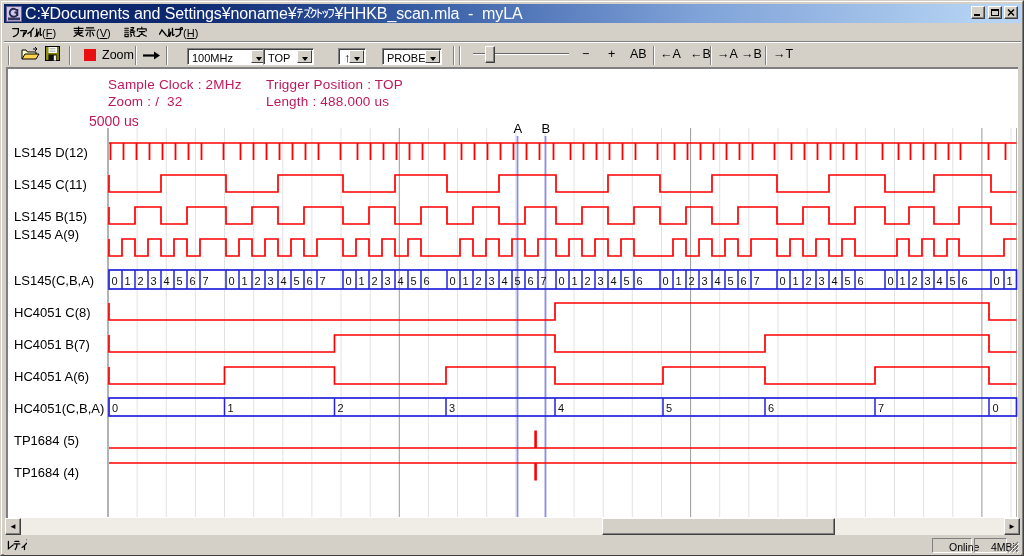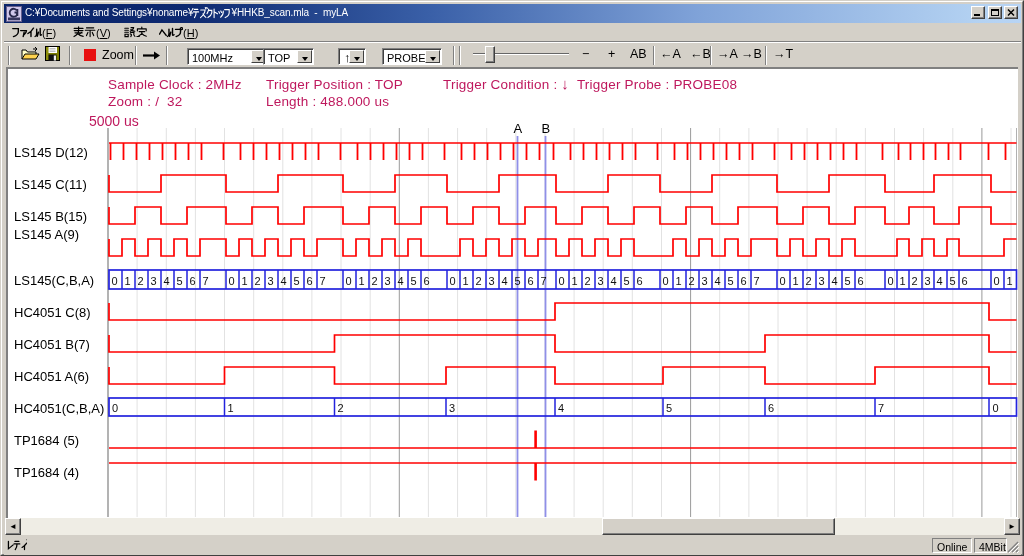--- a/index.html
+++ b/index.html
@@ -2,38 +2,38 @@
 <html><head><meta charset="utf-8"><style>
 *{margin:0;padding:0;box-sizing:border-box}
 html,body{width:1024px;height:556px;overflow:hidden;font-family:"Liberation Sans",sans-serif;background:#d4d0c8}
 .abs{position:absolute}
 #win{position:absolute;left:0;top:0;width:1024px;height:556px;background:#d4d0c8;
   border:1px solid;border-color:#d4d0c8 #404040 #404040 #d4d0c8}
 #win::before{content:"";position:absolute;left:0;top:0;right:0;bottom:0;border:1px solid;border-color:#fff #808080 #808080 #fff;pointer-events:none}
 #title{position:absolute;left:3px;top:3px;width:1017px;height:19px;
   background:linear-gradient(90deg,#0a246a 0%,#0d2970 18%,#3a60a8 42%,#7fa2d8 68%,#b4d2f2 96%,#b8d4f4 100%);
   color:#fff;display:flex;align-items:center}
-#title .txt{font-size:10px;letter-spacing:-0.1px;white-space:nowrap;display:flex;align-items:flex-start}
+#title .txt{font-size:16px;letter-spacing:-0.1px;white-space:nowrap;display:flex;align-items:center}
 .tbtn{position:absolute;top:5px;width:14px;height:13px;background:#d4d0c8;border:1px solid;border-color:#fff #404040 #404040 #fff;box-shadow:inset -1px -1px 0 #808080;font-size:9px;color:#000;text-align:center;line-height:10px}
 #menu{position:absolute;left:3px;top:22px;width:1017px;height:18px;font-size:11px;color:#000}
 #menu span.mi{position:absolute;top:3px}
 #toolbar{position:absolute;left:3px;top:40px;width:1017px;height:27px;border-top:1px solid #808080;box-shadow:inset 0 1px 0 #fff;font-size:12.5px;color:#000}
 .sep{position:absolute;top:4px;height:19px;width:2px;border-left:1px solid #808080;border-right:1px solid #fff}
 .drop{position:absolute;top:6px;height:17px;background:#fff;border:1px solid;border-color:#808080 #fff #fff #808080;box-shadow:inset 1px 1px 0 #404040;font-size:11px}
 .drop .dv{position:absolute;left:4px;top:3px;white-space:nowrap}
 .drop .db{position:absolute;right:1px;top:1px;bottom:1px;width:15px;background:#d4d0c8;border:1px solid;border-color:#fff #404040 #404040 #fff}
 .drop .db::after{content:"";position:absolute;left:4px;top:6px;border:3.5px solid transparent;border-top:4px solid #000}
 #client{position:absolute;left:5px;top:66px;width:1012px;height:451px;background:#fff;border-top:2px solid #808080;border-left:2px solid #808080}
 .hdr{position:absolute;font-size:13.5px;letter-spacing:0.2px;color:#be185d;white-space:nowrap}
 .lab{position:absolute;left:13px;font-size:13px;color:#000;white-space:nowrap}
 #hscroll{position:absolute;left:4px;top:517px;width:1015px;height:17px;background:#efede5}
 .sbtn{position:absolute;top:0;width:16px;height:17px;background:#d4d0c8;border:1px solid;border-color:#fff #404040 #404040 #fff;box-shadow:inset -1px -1px 0 #808080;text-align:center;font-size:8px;line-height:16px;color:#000}
 #thumb{position:absolute;left:597px;top:0;width:233px;height:17px;background:#d4d0c8;border:1px solid;border-color:#fff #404040 #404040 #fff;box-shadow:inset -1px -1px 0 #808080}
 #status{position:absolute;left:3px;top:536px;width:1017px;height:18px;background:#d4d0c8;font-size:11px;color:#000}
-.sbox{position:absolute;top:1px;height:15px;border:1px solid;border-color:#808080 #fff #fff #808080;padding:2px 0 0 4px;font-size:10.5px}
+.sbox{position:absolute;top:1px;height:15px;border:1px solid;border-color:#808080 #fff #fff #808080;padding:2px 0 0 16px;font-size:10.5px}
 </style></head><body>
 <div id="win">
  <div id="title">
    <svg width="16" height="16" style="margin:0 3px 0 2px" xmlns="http://www.w3.org/2000/svg">
         <rect x="0.5" y="0.5" width="15" height="15" fill="#d0c8ec" stroke="#66608c"></rect>
         <path d="M11 4.5 A4 4 0 1 0 11 9 L11 6.5 H8.5" fill="none" stroke="#28284c" stroke-width="1.8"></path>
         <path d="M11.5 3 V10" stroke="#28284c" stroke-width="1.6"></path>
         <rect x="2" y="11.5" width="12" height="2.8" fill="#383860"></rect>
       </svg>
    <span class="txt">C:¥Documents and Settings¥noname¥<svg width="38" height="13" viewBox="0 0 38 13" style="vertical-align:-2px" xmlns="http://www.w3.org/2000/svg">
@@ -133,21 +133,20 @@
   <span class="abs" style="left:713px;top:5px">→A</span>
   <span class="abs" style="left:737px;top:5px">→B</span>
   <div class="sep" style="left:761px"></div>
   <span class="abs" style="left:769px;top:5px">→T</span>
  </div>
  <div id="client"></div>
  <div class="hdr" style="left:107px;top:76px">Sample Clock : 2MHz</div>
  <div class="hdr" style="left:107px;top:93px">Zoom : /&nbsp; 32</div>
  <div class="hdr" style="left:265px;top:76px">Trigger Position : TOP</div>
  <div class="hdr" style="left:265px;top:93px">Length : 488.000 us</div>
- <div class="hdr" style="left:442px;top:76px">Trigger Condition :&nbsp;<span style="font-size:15px;line-height:13px">↓</span>&nbsp;&nbsp;Trigger Probe : PROBE08</div>
  <div class="hdr" style="left:88px;top:112px;font-size:14px;letter-spacing:0">5000 us</div>
  <div class="lab" style="top:144px">LS145 D(12)</div>
  <div class="lab" style="top:176px">LS145 C(11)</div>
  <div class="lab" style="top:208px">LS145 B(15)</div>
  <div class="lab" style="top:226px">LS145 A(9)</div>
  <div class="lab" style="top:272px">LS145(C,B,A)</div>
  <div class="lab" style="top:304px">HC4051 C(8)</div>
  <div class="lab" style="top:336px">HC4051 B(7)</div>
  <div class="lab" style="top:368px">HC4051 A(6)</div>
  <div class="lab" style="top:400px">HC4051(C,B,A)</div>

